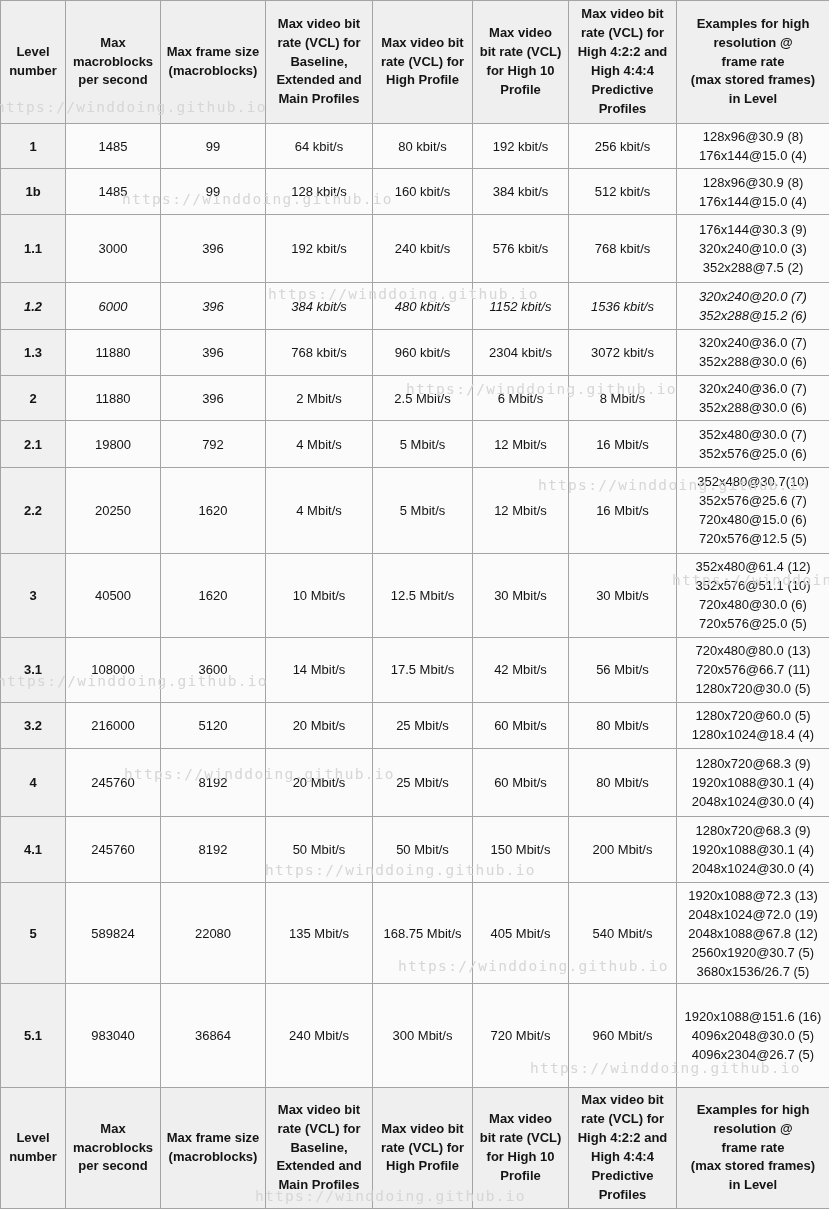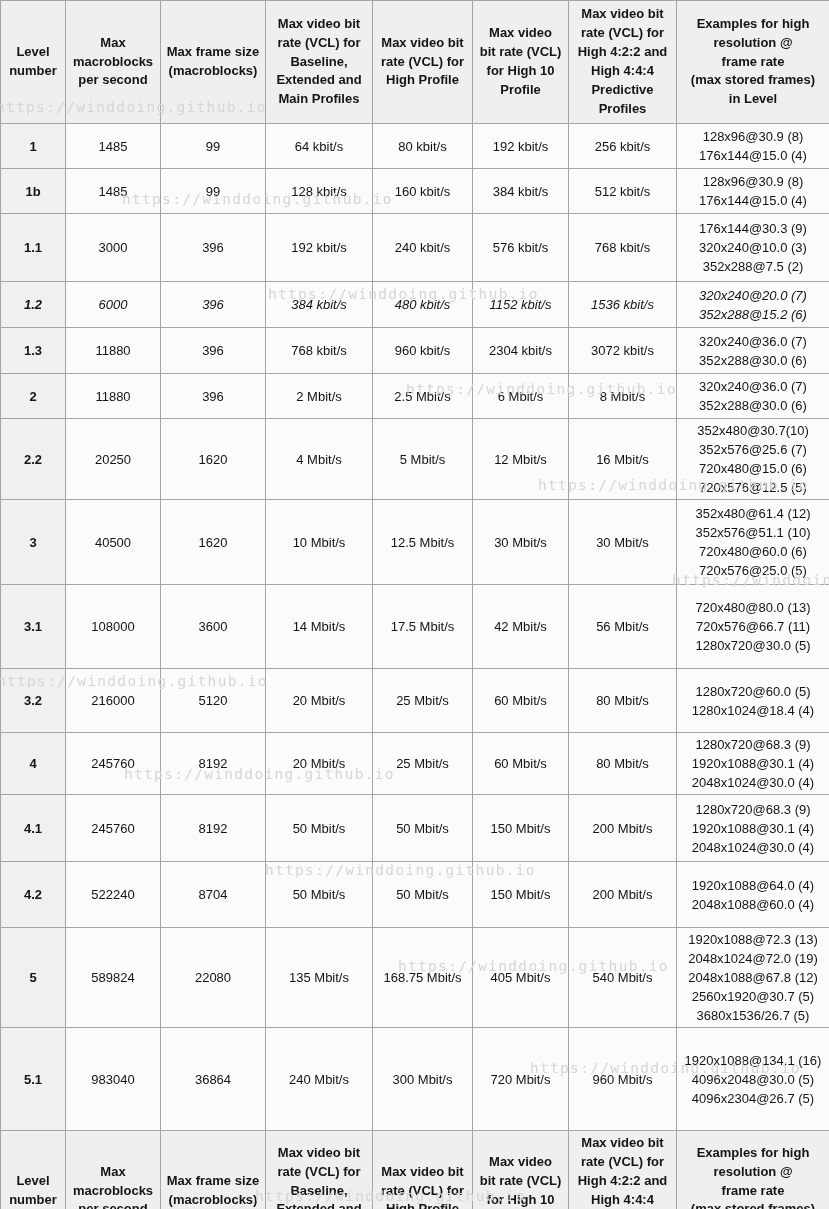--- a/index.html
+++ b/index.html
@@ -201,20 +201,33 @@
           <td>2 Mbit/s</td>
           <td>2.5 Mbit/s</td>
           <td>6 Mbit/s</td>
           <td>8 Mbit/s</td>
           <td>
             <div class="ex-line">320x240@36.0 (7)</div>
             <div class="ex-line">352x288@30.0 (6)</div>
           </td>
         </tr>
         <tr>
+          <th class="level">2.1</th>
+          <td>19800</td>
+          <td>792</td>
+          <td>4 Mbit/s</td>
+          <td>5 Mbit/s</td>
+          <td>12 Mbit/s</td>
+          <td>16 Mbit/s</td>
+          <td>
+            <div class="ex-line">352x480@30.0 (7)</div>
+            <div class="ex-line">352x576@25.0 (6)</div>
+          </td>
+        </tr>
+        <tr>
           <th class="level">2.2</th>
           <td>20250</td>
           <td>1620</td>
           <td>4 Mbit/s</td>
           <td>5 Mbit/s</td>
           <td>12 Mbit/s</td>
           <td>16 Mbit/s</td>
           <td>
             <div class="ex-line">352x480@30.7(10)</div>
             <div class="ex-line">352x576@25.6 (7)</div>
@@ -226,21 +239,21 @@
           <th class="level">3</th>
           <td>40500</td>
           <td>1620</td>
           <td>10 Mbit/s</td>
           <td>12.5 Mbit/s</td>
           <td>30 Mbit/s</td>
           <td>30 Mbit/s</td>
           <td>
             <div class="ex-line">352x480@61.4 (12)</div>
             <div class="ex-line">352x576@51.1 (10)</div>
-            <div class="ex-line">720x480@60.0 (6)</div>
+            <div class="ex-line">720x480@30.0 (6)</div>
             <div class="ex-line">720x576@25.0 (5)</div>
           </td>
         </tr>
         <tr>
           <th class="level">3.1</th>
           <td>108000</td>
           <td>3600</td>
           <td>14 Mbit/s</td>
           <td>17.5 Mbit/s</td>
           <td>42 Mbit/s</td>
@@ -286,33 +299,20 @@
           <td>50 Mbit/s</td>
           <td>150 Mbit/s</td>
           <td>200 Mbit/s</td>
           <td>
             <div class="ex-line">1280x720@68.3 (9)</div>
             <div class="ex-line">1920x1088@30.1 (4)</div>
             <div class="ex-line">2048x1024@30.0 (4)</div>
           </td>
         </tr>
         <tr>
-          <th class="level">4.2</th>
-          <td>522240</td>
-          <td>8704</td>
-          <td>50 Mbit/s</td>
-          <td>50 Mbit/s</td>
-          <td>150 Mbit/s</td>
-          <td>200 Mbit/s</td>
-          <td>
-            <div class="ex-line">1920x1088@64.0 (4)</div>
-            <div class="ex-line">2048x1088@60.0 (4)</div>
-          </td>
-        </tr>
-        <tr>
           <th class="level">5</th>
           <td>589824</td>
           <td>22080</td>
           <td>135 Mbit/s</td>
           <td>168.75 Mbit/s</td>
           <td>405 Mbit/s</td>
           <td>540 Mbit/s</td>
           <td>
             <div class="ex-line">1920x1088@72.3 (13)</div>
             <div class="ex-line">2048x1024@72.0 (19)</div>
@@ -323,21 +323,21 @@
         </tr>
         <tr>
           <th class="level">5.1</th>
           <td>983040</td>
           <td>36864</td>
           <td>240 Mbit/s</td>
           <td>300 Mbit/s</td>
           <td>720 Mbit/s</td>
           <td>960 Mbit/s</td>
           <td>
-            <div class="ex-line">1920x1088@134.1 (16)</div>
+            <div class="ex-line">1920x1088@151.6 (16)</div>
             <div class="ex-line">4096x2048@30.0 (5)</div>
             <div class="ex-line">4096x2304@26.7 (5)</div>
           </td>
         </tr>
       </tbody>
     <tfoot>
       <tr id="footer-row">
           <th class="hdr">Level
 number</th>
           <th class="hdr">Max

